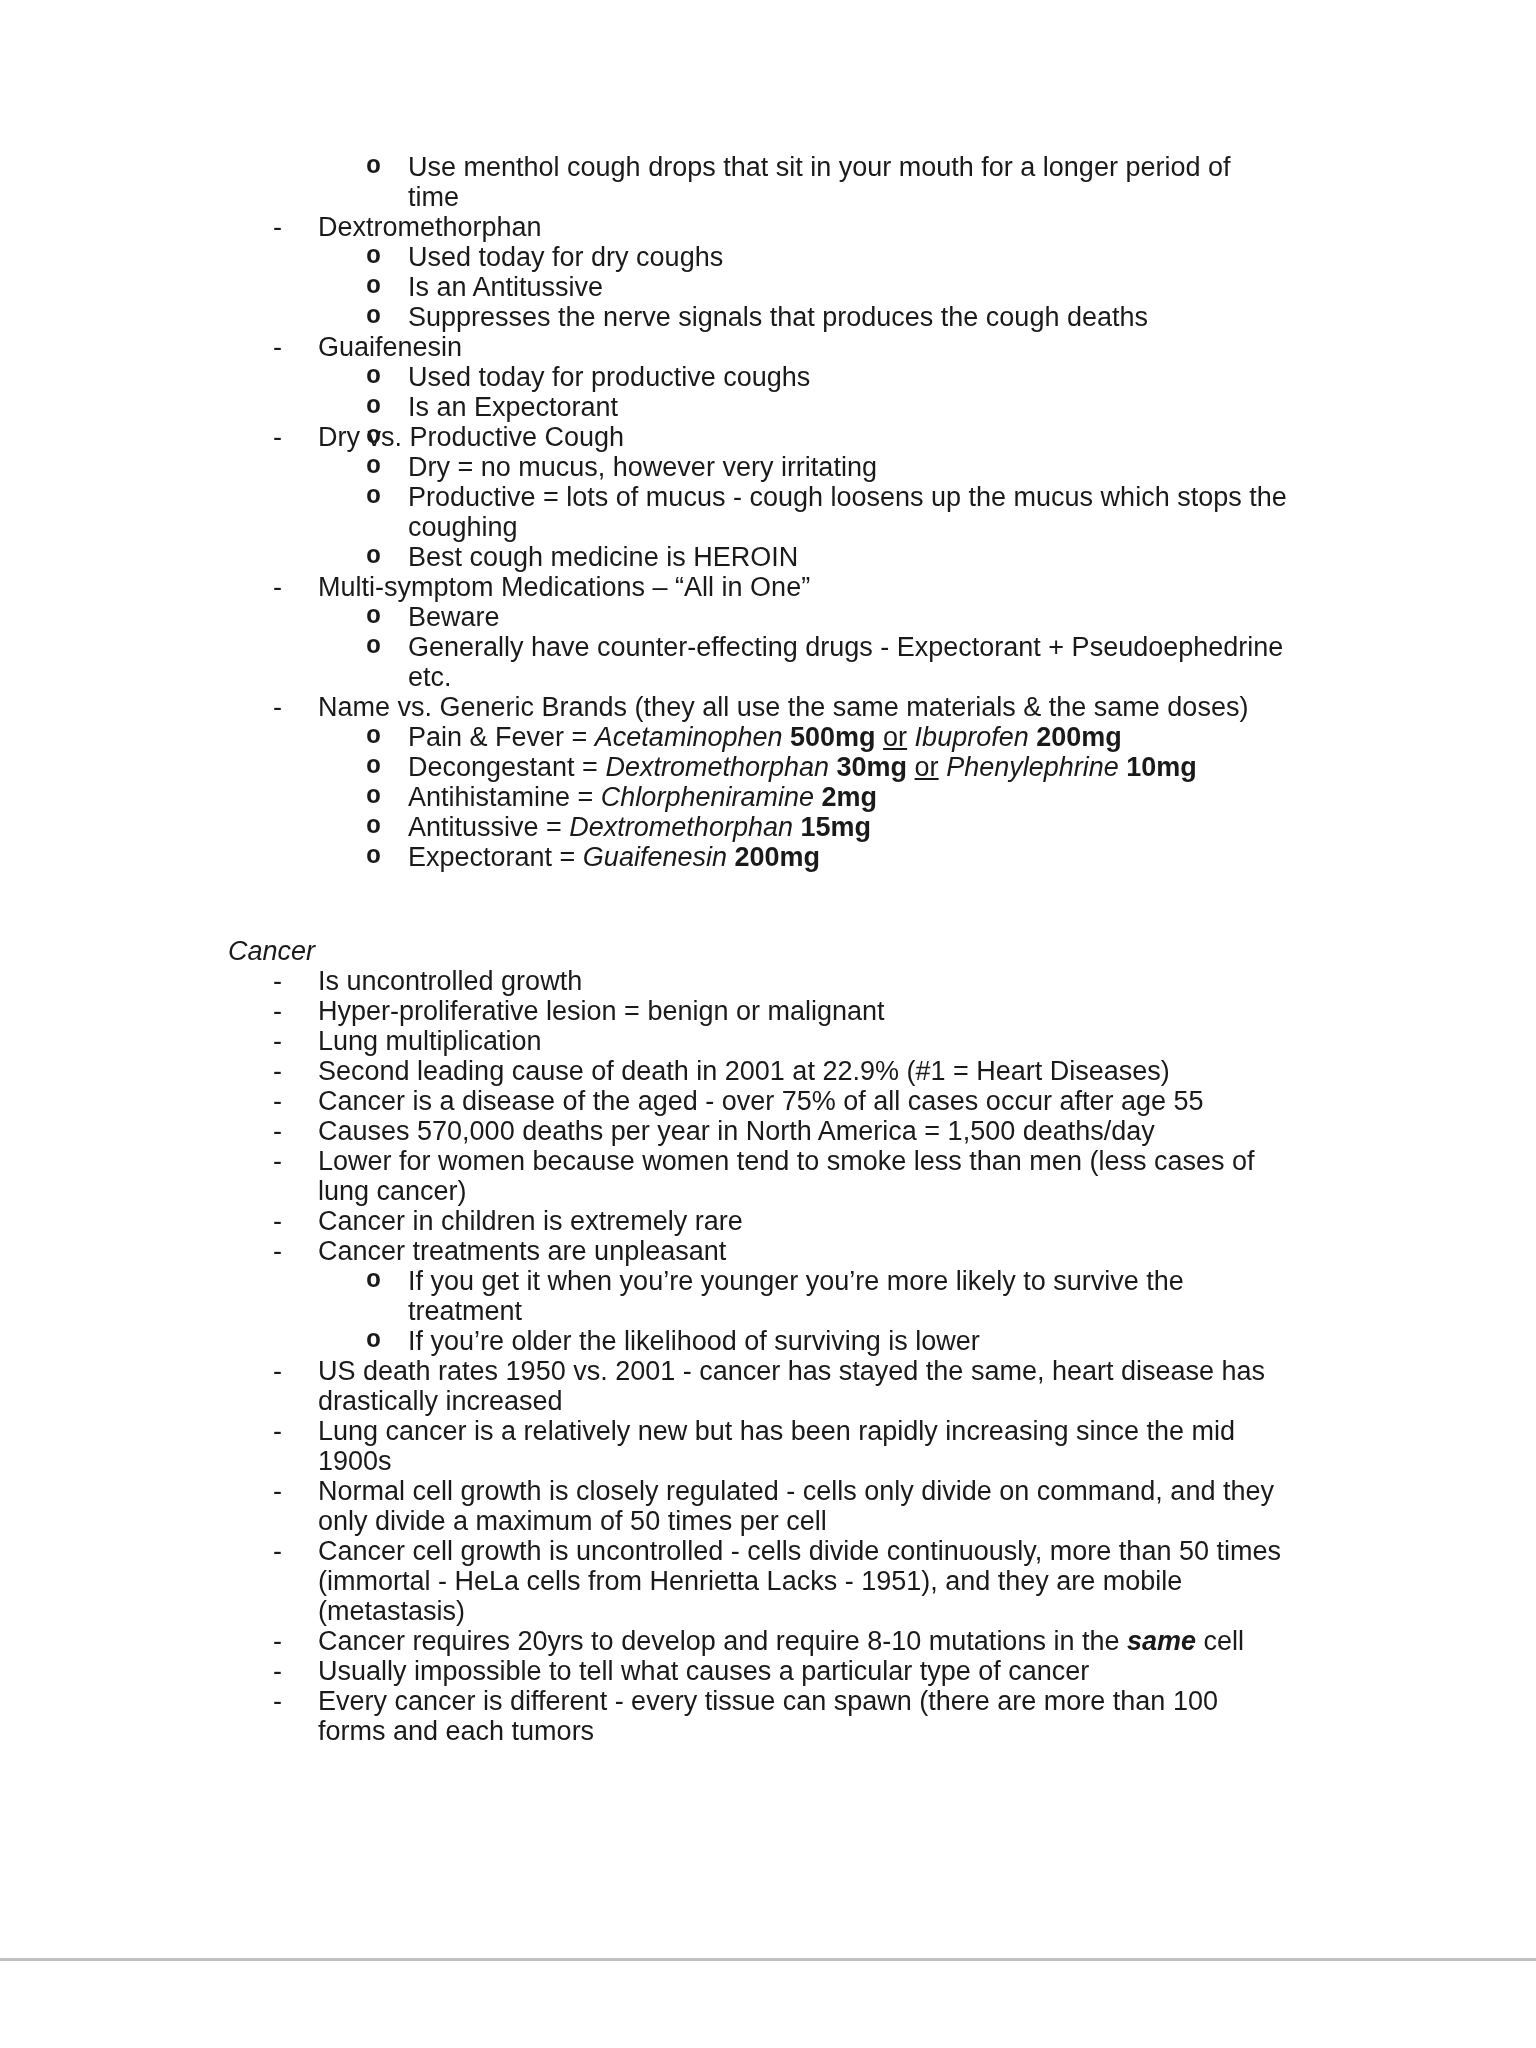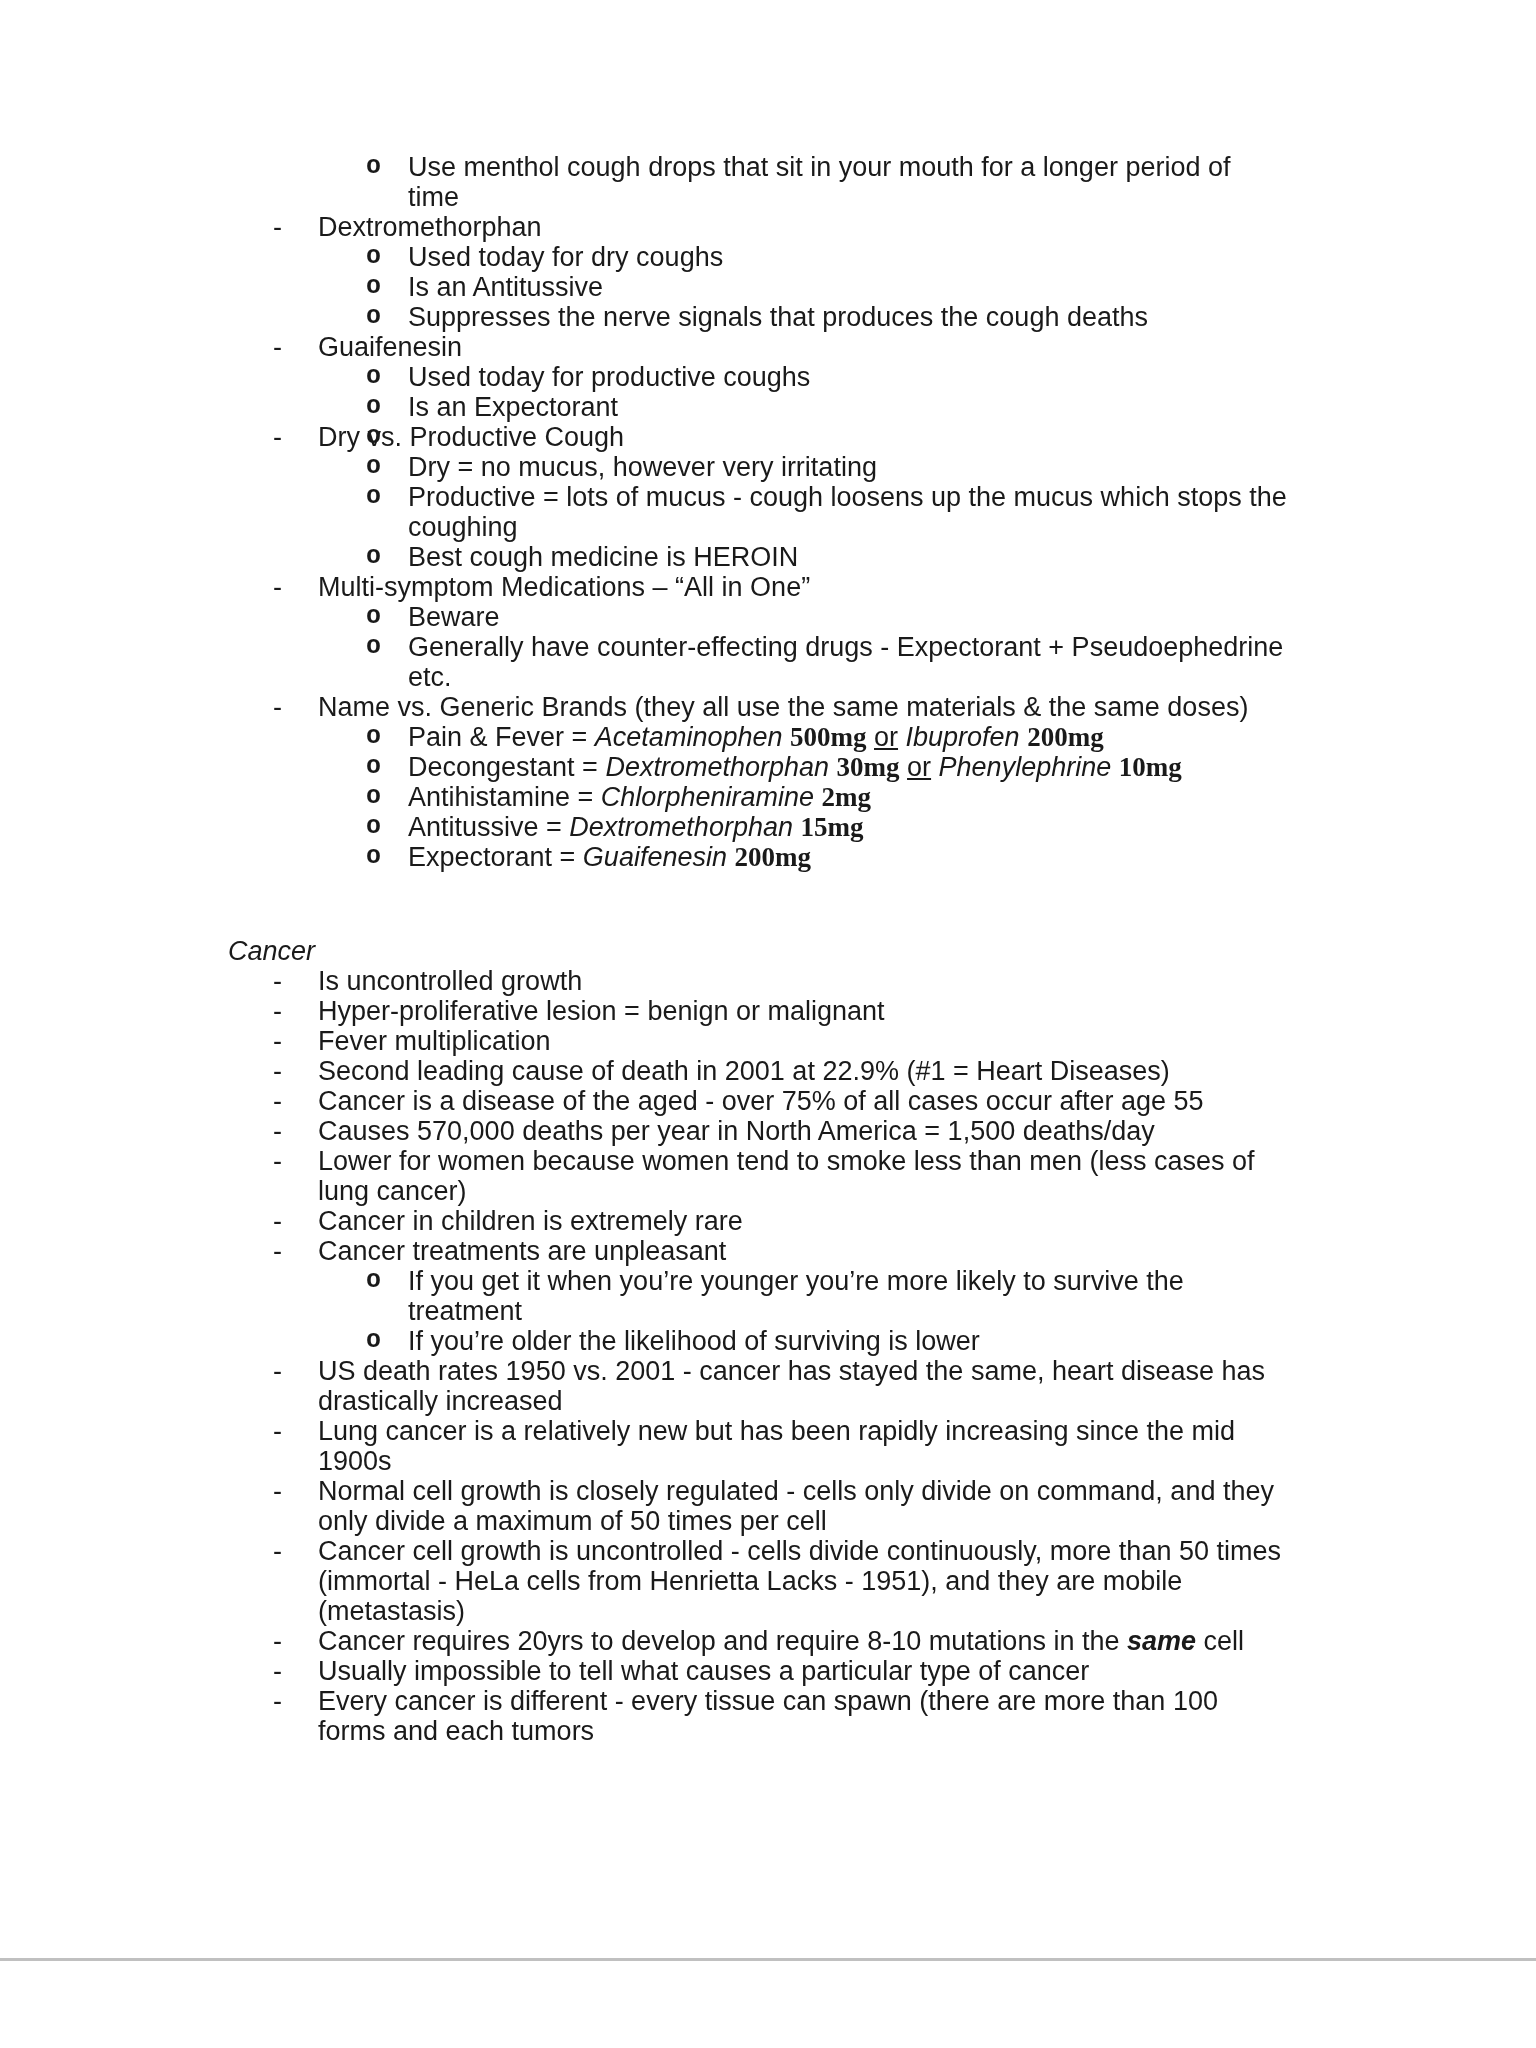--- a/index.html
+++ b/index.html
@@ -28,21 +28,21 @@
   .lvl1 .txt{margin-left:90px;}
   .lvl2 .txt{margin-left:180px;}
   .bullet{position:absolute;top:0;left:45px;}
   .lvl2 .bullet{
     left:138px;
     font-family:"Liberation Mono","DejaVu Sans Mono",monospace;
     font-weight:bold;
     font-size:25px;
   }
   .r-italic{font-style:italic;}
-  .r-bold{font-weight:700;font-family:Liberation Serif, serif;}
+  .r-bold{font-weight:700;}
   .r-underline{text-decoration:underline;text-align:center;}
   .r-bold-italic{font-weight:700;font-style:italic;}
   .page-break{
     position:absolute;
     left:0;
     top:1958px;
     width:100%;
     height:3px;
     background:#c0c0c0;
   }
@@ -149,21 +149,21 @@
         <div class="li lvl1">
           <span class="bullet">-</span>
           <div class="txt"><span>Is uncontrolled growth</span></div>
         </div>
         <div class="li lvl1">
           <span class="bullet">-</span>
           <div class="txt"><span>Hyper-proliferative lesion = benign or malignant</span></div>
         </div>
         <div class="li lvl1">
           <span class="bullet">-</span>
-          <div class="txt"><span>Fever multiplication</span></div>
+          <div class="txt"><span>Lung multiplication</span></div>
         </div>
         <div class="li lvl1">
           <span class="bullet">-</span>
           <div class="txt"><span>Second leading cause of death in 2001 at 22.9% (#1 = Heart Diseases)</span></div>
         </div>
         <div class="li lvl1">
           <span class="bullet">-</span>
           <div class="txt"><span>Cancer is a disease of the aged - over 75% of all cases occur after age 55</span></div>
         </div>
         <div class="li lvl1">

